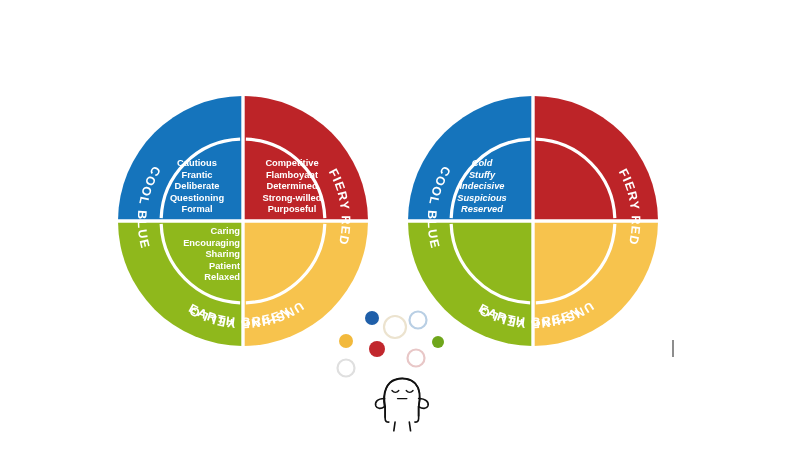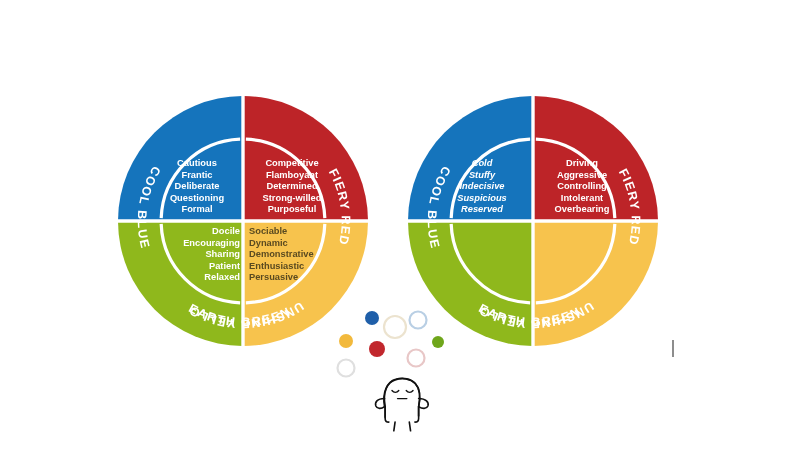--- a/index.html
+++ b/index.html
@@ -88,32 +88,25 @@
         <div>Formal</div>
       </div>
       <div class="traits q-red" style="left: 131px; top: 62px; width: 86px;">
         <div>Competitive</div>
         <div>Flamboyant</div>
         <div>Determined</div>
         <div>Strong-willed</div>
         <div>Purposeful</div>
       </div>
       <div class="traits q-green" style="left: 36px; top: 130px; width: 86px;">
-        <div>Docile</div>
+        <div>Caring</div>
         <div>Encouraging</div>
         <div>Sharing</div>
         <div>Patient</div>
         <div>Relaxed</div>
-      </div>
-      <div class="traits q-yellow" style="left: 131px; top: 130px; width: 86px;">
-        <div>Sociable</div>
-        <div>Dynamic</div>
-        <div>Demonstrative</div>
-        <div>Enthusiastic</div>
-        <div>Persuasive</div>
       </div>
     </div>
 
   <div class="wheel" id="wheel-1" style="left: 408px; top: 96px; width: 250px; height: 250px;">
       <svg viewBox="0 0 250 250" width="250" height="250">
         <defs>
           <path id="bad-day-wheel-labelpath-cool-blue" d="M 46.911344579559184 59.4758380375784 A 101.9375 101.9375 0 0 0 31.875459911557385 166.46171655353942" fill="none"></path>
           <path id="bad-day-wheel-labelpath-fiery-red" d="M 203.08865542044083 59.4758380375784 A 101.9375 101.9375 0 0 1 218.12454008844264 166.46171655353936" fill="none"></path>
           <path id="bad-day-wheel-labelpath-earth-green" d="M 67.99727340245076 209.51001755232957 A 101.9375 101.9375 0 0 0 175.96875 213.2804645982762" fill="none"></path>
           <path id="bad-day-wheel-labelpath-sunshine-yellow" d="M 182.00272659754924 209.51001755232957 A 101.9375 101.9375 0 0 1 70.98135500222769 211.4479028019457" fill="none"></path>
@@ -134,27 +127,20 @@
         <text class="ring-label"><textPath href="#bad-day-wheel-labelpath-fiery-red" startOffset="50%" xlink:href="#bad-day-wheel-labelpath-fiery-red" text-anchor="middle" dominant-baseline="middle">FIERY RED</textPath></text>
         <text class="ring-label"><textPath href="#bad-day-wheel-labelpath-earth-green" startOffset="50%" xlink:href="#bad-day-wheel-labelpath-earth-green" text-anchor="middle" dominant-baseline="middle">EARTH GREEN</textPath></text>
         <text class="ring-label"><textPath href="#bad-day-wheel-labelpath-sunshine-yellow" startOffset="50%" xlink:href="#bad-day-wheel-labelpath-sunshine-yellow" text-anchor="middle" dominant-baseline="middle">SUNSHINE YELLOW</textPath></text>
       </svg>
       <div class="traits q-blue" style="left: 31px; top: 62px; width: 86px; font-style: italic;">
         <div>Cold</div>
         <div>Stuffy</div>
         <div>Indecisive</div>
         <div>Suspicious</div>
         <div>Reserved</div>
-      </div>
-      <div class="traits q-red" style="left: 131px; top: 62px; width: 86px;">
-        <div>Driving</div>
-        <div>Aggressive</div>
-        <div>Controlling</div>
-        <div>Intolerant</div>
-        <div>Overbearing</div>
       </div>
     </div>
 
   <div id="cluster">
     <svg id="cluster-svg" width="160" height="140" viewBox="0 0 160 140">
       <g id="dots-group">
           <circle cx="42" cy="18" r="7" fill="#1f5fa9" stroke="none" stroke-width="0"></circle>
           <circle cx="16" cy="41" r="7" fill="#f2b93c" stroke="none" stroke-width="0"></circle>
           <circle cx="47" cy="49" r="8" fill="#c1272d" stroke="none" stroke-width="0"></circle>
           <circle cx="108" cy="42" r="6" fill="#6fa61b" stroke="none" stroke-width="0"></circle>

